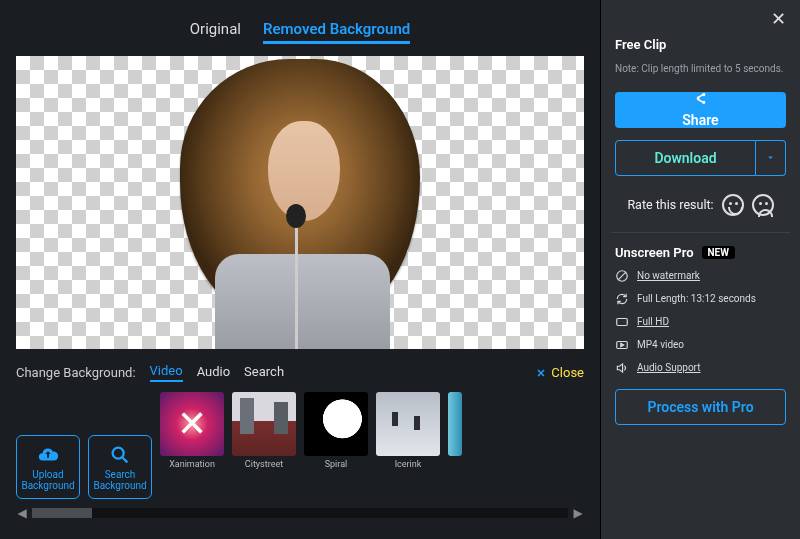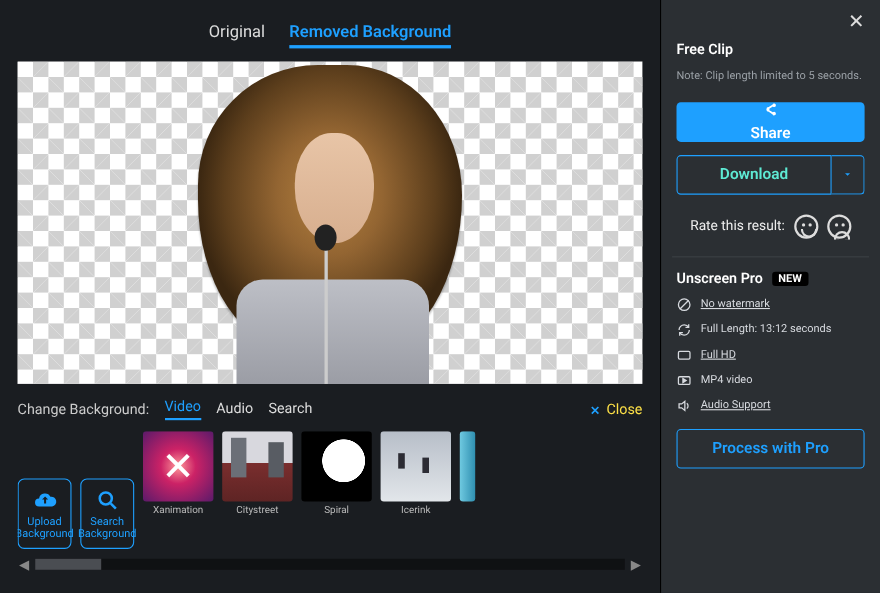--- a/index.html
+++ b/index.html
@@ -51,21 +51,21 @@
   .mic-head { position:absolute; top:145px; left:126px; width:20px; height:24px; background:#222; border-radius:50%; }
 
   .bg-bar { margin-top: 14px; }
   .bg-header { display:flex; align-items:center; font-size:13px; gap:14px; }
   .bg-header .lbl { color:#ccc; }
   .bg-opt { cursor:pointer; color:#ddd; padding-bottom:2px; }
   .bg-opt.active { color:#1ea0ff; border-bottom:2px solid #1ea0ff; }
   .bg-close { margin-left:auto; color:#fde047; font-size:13px; cursor:pointer; display:flex; align-items:center; gap:4px; }
   .thumbs-wrap { display:flex; align-items:flex-start; gap:8px; margin-top:10px; overflow:hidden; }
   .sq-btn {
-    width:49px; height:64px; border:1.5px solid #1ea0ff; border-radius:6px;
+    width:64px; height:64px; border:1.5px solid #1ea0ff; border-radius:6px;
     color:#1ea0ff; font-size:10px; display:flex; flex-direction:column;
     align-items:center; justify-content:center; gap:3px; cursor:pointer; text-align:center;margin-top:43px;
   }
   .sq-btn svg { width:22px; height:22px; }
   .thumb { width:64px; display:flex; flex-direction:column; align-items:center; gap:3px; cursor:pointer; }
   .thumb .img { width:64px; height:64px; border-radius:3px; }
   .thumb .cap { font-size:9px; color:#bbb; }
   .xanim { background: radial-gradient(circle at 50% 50%, #f99 0%, #c26 35%, #5a1a6a 100%);
            display:flex; align-items:center; justify-content:center; font-size:36px; color:#fff; }
   .city { background: linear-gradient(#d8d8de 0%, #d8d8de 45%, #7a2e2e 45%, #5e2424 100%); position:relative; }

